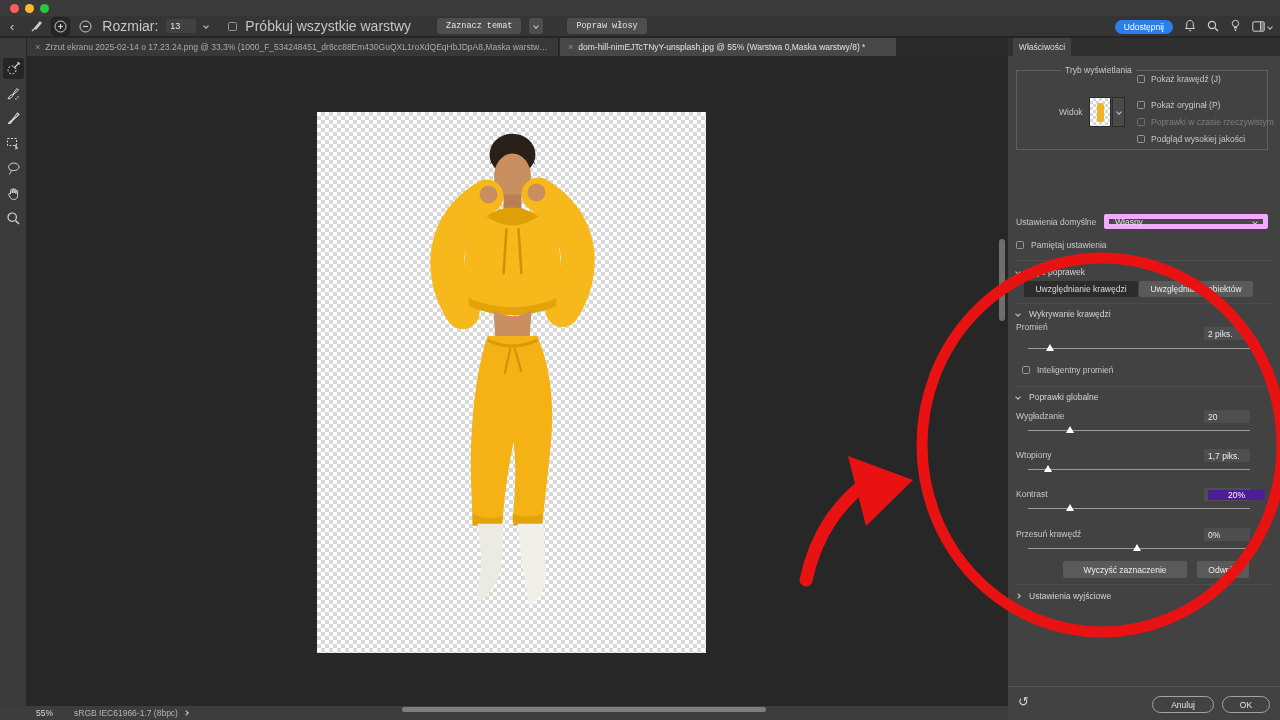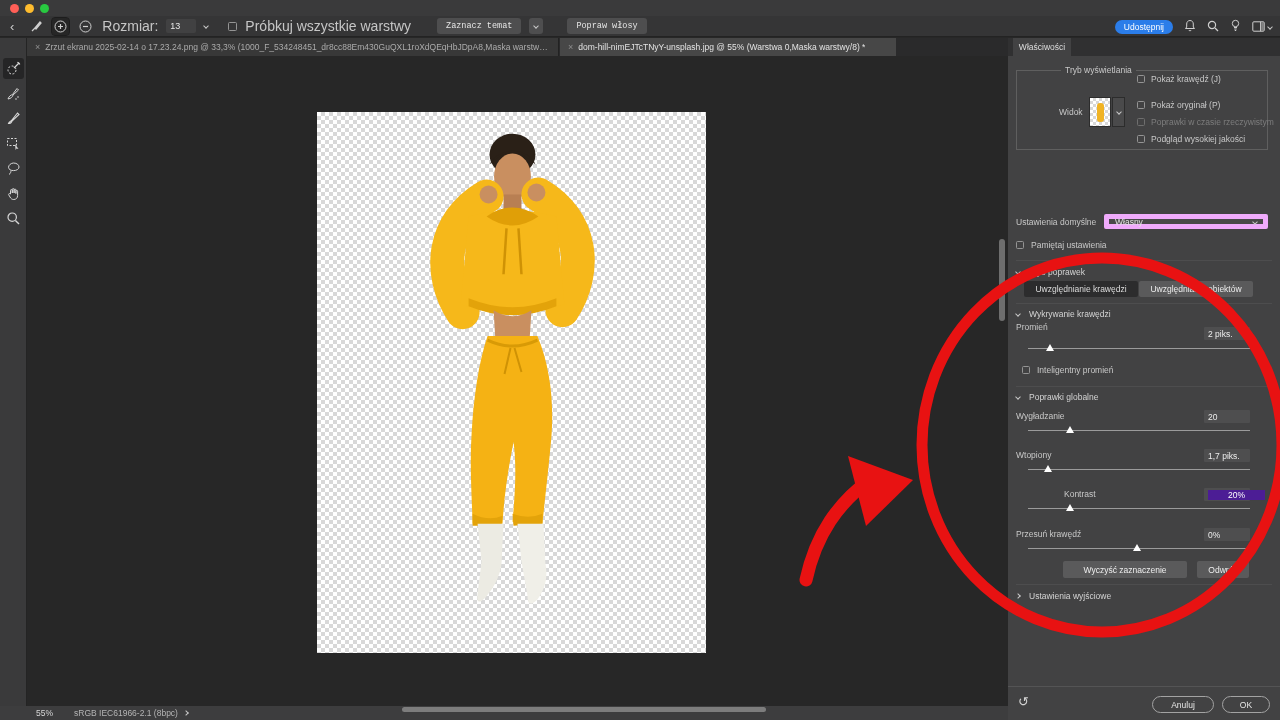--- a/index.html
+++ b/index.html
@@ -268,21 +268,21 @@
           <path d="M161,412 L187,412 L185,452 Q183,470 169,486 Q159,496 161,482 L165,450 Z" fill="#ecebe3"></path>
           <path d="M201,412 L227,412 L229,452 Q233,472 221,488 Q211,498 211,484 L205,450 Z" fill="#f0efe8"></path>
         </g>
       </svg>
     </div>
     <div class="abs vscroll" style="left:972px;top:183px;"></div>
   </div>
 
   <div class="abs statusbar">
     <span class="abs status-zoom">55%</span>
-    <span class="abs status-profile">sRGB IEC61966-2.1 (8bpc)</span>
+    <span class="abs status-profile">sRGB IEC61966-1.7 (8bpc)</span>
     <span class="abs status-chev chev right"></span>
   </div>
   <div class="abs hscroll"></div>
 
   <div class="abs panel">
     <div class="abs panel-header">
       <div class="abs panel-tab">Właściwości</div>
     </div>
 
     <div class="abs groupbox">
@@ -362,21 +362,21 @@
     </div>
 
     <span class="abs p-label" style="left:8px;top:412px;">Wtopiony</span>
     <div class="val-field" style="top:411px;">
         <span>1,7 piks.</span>
       </div>
     <div class="sl-track" style="top:431px;">
       <span class="sl-thumb" style="left:9%;"></span>
     </div>
 
-    <span class="abs p-label" style="left:8px;top:451px;margin-left:48px;">Kontrast</span>
+    <span class="abs p-label" style="left:8px;top:451px;">Kontrast</span>
     <div class="val-field" style="top:450px;">
         <span class="sel">20%</span>
       </div>
     <div class="sl-track" style="top:470px;">
       <span class="sl-thumb" style="left:19%;"></span>
     </div>
 
     <span class="abs p-label" style="left:8px;top:491px;">Przesuń krawędź</span>
     <div class="val-field" style="top:490px;">
         <span>0%</span>

